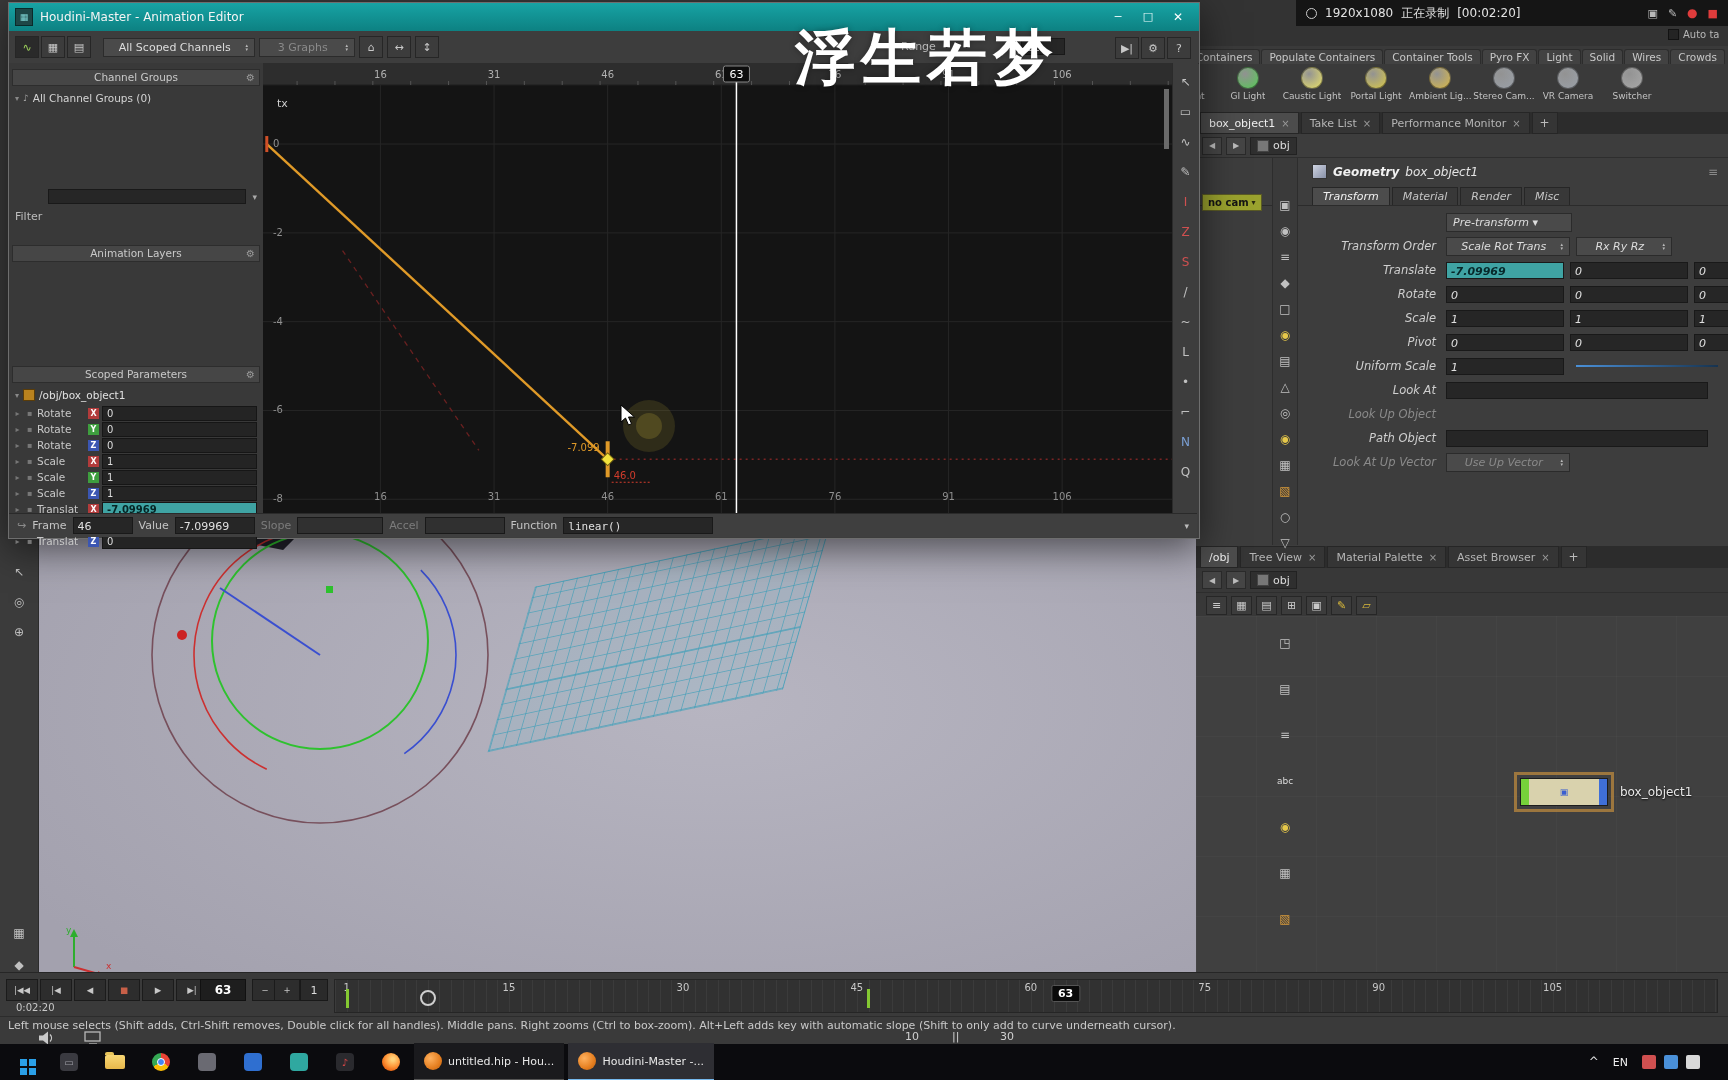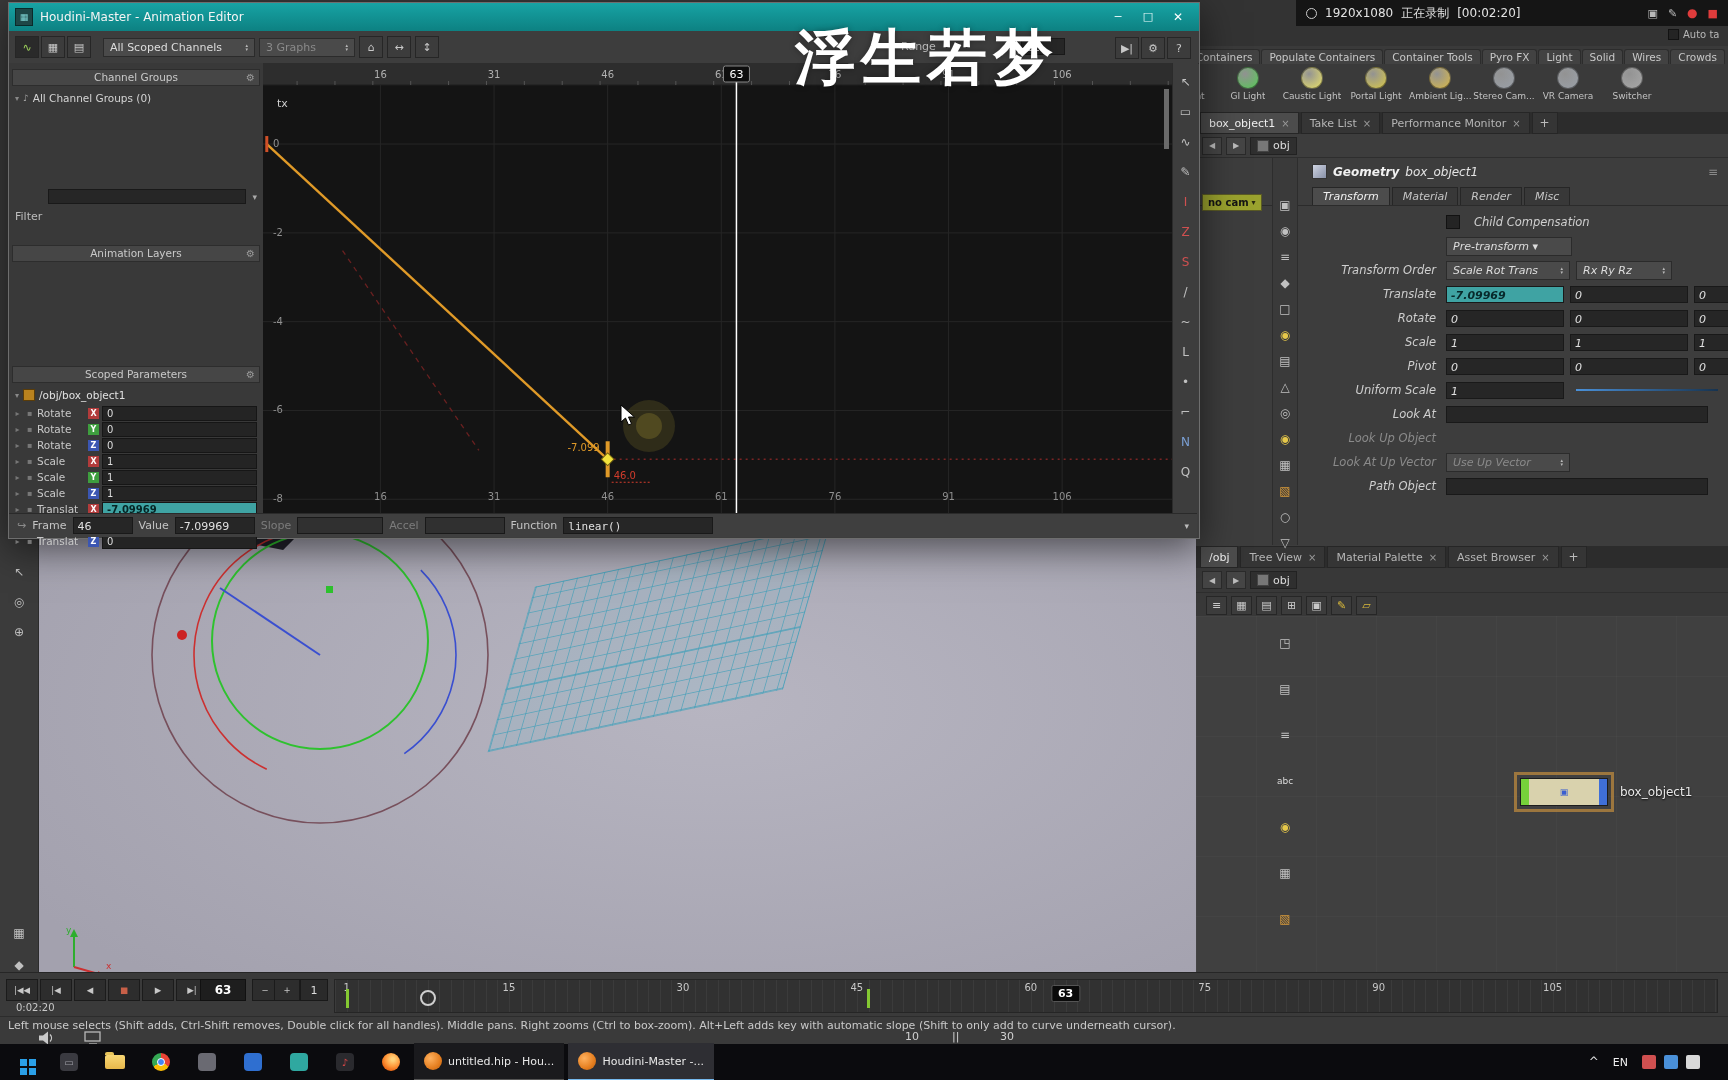--- a/index.html
+++ b/index.html
@@ -3,21 +3,21 @@
 <meta charset="utf-8">
 <style>
   html,body{margin:0;padding:0;background:#1a1a1a;}
   #root{position:relative;width:1728px;height:1080px;overflow:hidden;background:#3a3a3a;
         font-family:"DejaVu Sans","Liberation Sans",sans-serif;color:#ddd;font-size:12px;}
   .abs{position:absolute;}
   .dim{color:#8a8a8a !important;}
   
   .field{background:#262626;border:1px solid #191919;color:#e0e0e0;font-size:11px;height:17px;line-height:17px;padding:0 4px;box-sizing:border-box;}
   .field.hl{background:#3fa3a3;color:#07282a;font-weight:bold;}
-  .select{background:#4a4a4a;border:1px solid #2b2b2b;height:19px;display:flex;align-items:center;padding:0 6px;font-size:11px;color:#ddd;box-sizing:border-box;}
+  .select{background:#4a4a4a;border:1px solid #2b2b2b;height:19px;display:flex;align-items:center;padding:0 6px;font-size:11px;color:#ddd;box-sizing:border-box;text-align:center;}
   .spin{display:flex;flex-direction:column;font-size:5px;line-height:4px;color:#bbb;margin-left:6px;}
   .checkbox{width:12px;height:12px;background:#242424;border:1px solid #121212;flex:none;}
   
   .prow{display:flex;align-items:center;height:24px;}
   .plabel{width:250px;text-align:right;padding-right:10px;font-size:11.5px;color:#cfcfcf;flex:none;box-sizing:border-box;}
   .pfields{display:flex;align-items:center;gap:6px;flex:1;min-width:0;}
   .pfield{width:118px;flex:none;}
   .wfield{width:262px;flex:none;}
   .cblabel{margin-left:8px;font-size:11.5px;color:#cfcfcf;}
   .sliderline{height:2px;width:142px;background:linear-gradient(90deg,#4a90d8,#17334f);margin-left:6px;}
@@ -172,27 +172,20 @@
     <div id="param-tabs" style="display:flex;align-items:flex-end;gap:2px;padding-left:116px;height:22px;border-bottom:1px solid #2b2b2b;">
         <div class="mtab active">Transform</div>
         <div class="mtab">Material</div>
         <div class="mtab">Render</div>
         <div class="mtab">Misc</div>
       </div>
     <div id="param-rows" style="padding-top:4px;">
         <div class="prow">
           <div class="plabel"></div>
           <div class="pfields">
-            <span class="checkbox"></span>
-            <span class="cblabel">Child Compensation</span>
-          </div>
-        </div>
-        <div class="prow">
-          <div class="plabel"></div>
-          <div class="pfields">
             <div class="select" style="width: 126px;">Pre-transform  ▾</div>
           </div>
         </div>
         <div class="prow">
           <div class="plabel">Transform Order</div>
           <div class="pfields">
             <div class="select" style="width: 124px;">
               <span style="flex: 1 1 0%;">Scale Rot Trans</span>
               <span class="spin">
                 <span>▴</span>
@@ -251,35 +244,35 @@
           <div class="plabel">Look At</div>
           <div class="pfields">
             <div class="field wfield"></div>
           </div>
         </div>
         <div class="prow">
           <div class="plabel dim">Look Up Object</div>
           <div class="pfields"></div>
         </div>
         <div class="prow">
+          <div class="plabel">Path Object</div>
+          <div class="pfields">
+            <div class="field wfield"></div>
+          </div>
+        </div>
+        <div class="prow">
           <div class="plabel dim">Look At Up Vector</div>
           <div class="pfields">
             <div class="select dim" style="width: 124px;">
               <span style="flex: 1 1 0%; color: rgb(138, 138, 138);">Use Up Vector</span>
               <span class="spin">
                 <span>▴</span>
                 <span>▾</span>
               </span>
             </div>
-          </div>
-        </div>
-        <div class="prow">
-          <div class="plabel">Path Object</div>
-          <div class="pfields">
-            <div class="field wfield"></div>
           </div>
         </div>
       </div>
   </div>
 
   <div class="abs" style="left:1202px;top:194px;display:flex;align-items:center;gap:3px;background:#9aa22e;border:1px solid #5a5a24;padding:0 5px;height:15px;z-index:16;">
     <span style="font-size:10px;color:#141414;font-weight:bold;">no cam</span>
     <span style="font-size:8px;color:#2a2a10;">▾</span>
   </div>
   <div class="abs vstrip" id="display-strip" style="left:1272px;top:158px;width:26px;height:387px;background:#3a3a3a;border-left:1px solid #2d2d2d;border-right:1px solid #2d2d2d;padding-top:36px;display:flex;flex-direction:column;align-items:center;gap:4px;z-index:15;box-sizing:border-box;">

